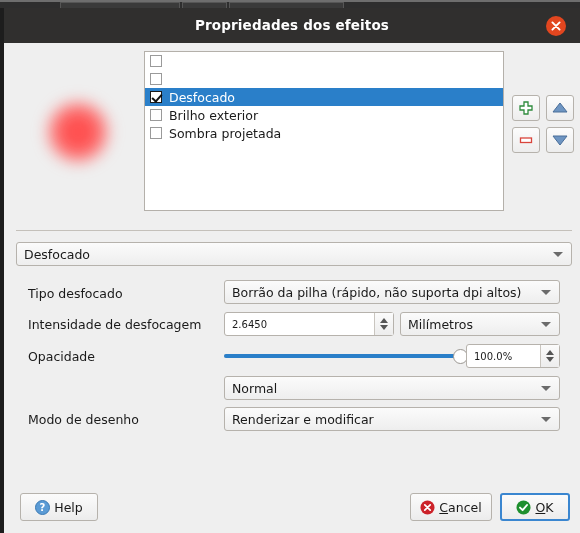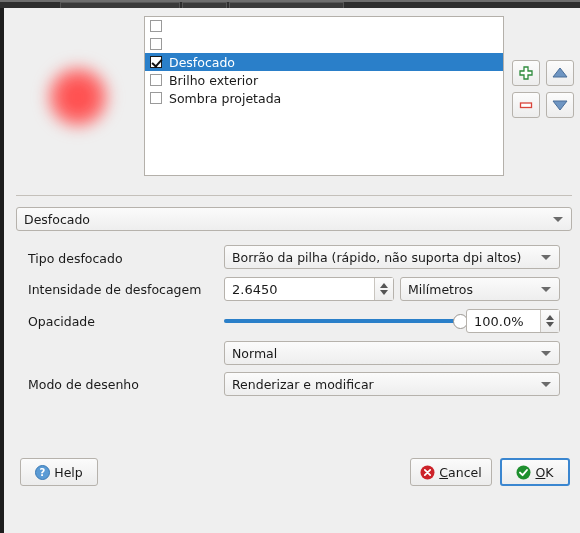--- a/index.html
+++ b/index.html
@@ -154,21 +154,21 @@
   #row-blend     { top:332px; }
   #row-draw      { top:363px; }
 
   .ctrl-col { position:absolute; left:220px; }
 
   
   .spinbox {
     position:relative; height:24px; box-sizing:border-box;
     background:#ffffff; border:1px solid #b6b2ac; border-radius:3px;
     display:flex; align-items:center; padding-left:7px;
-    font-size:13px; color:#1a1a1a;
+    font-size:10px; color:#1a1a1a;
   }
   .spin-btns {
     position:absolute; right:0; top:0; bottom:0; width:18px;
     border-left:1px solid #c9c5bf;
     background: linear-gradient(#fbfbfb,#ededed);
     display:flex; flex-direction:column; align-items:center; justify-content:center;
     cursor:pointer;
   }
   .spin-up, .spin-dn { width:0;height:0;border-left:4px solid transparent;border-right:4px solid transparent; }
   .spin-up { border-bottom:5px solid #555; margin-bottom:2px; }
@@ -213,20 +213,28 @@
   <div id="bg-toolbar-bits">
     <div class="bgbit" style="left:60px;width:120px;"></div>
     <div class="bgbit" style="left:182px;width:45px;"></div>
     <div class="bgbit" style="left:229px;width:115px;"></div>
   </div>
   <div id="bg-text">Simple Fill</div>
 </div>
 
 <div id="dialog">
 
+  <div id="titlebar">
+    <div id="title-text">Propriedades dos efeitos</div>
+    <div id="close-btn">
+      <svg width="20" height="20" viewBox="0 0 20 20">
+        <path d="M6.4 6.4 L13.6 13.6 M13.6 6.4 L6.4 13.6" stroke="#ffffff" stroke-width="1.9" stroke-linecap="round"></path>
+      </svg>
+    </div>
+  </div>
 
   <div id="dlg-body">
 
     <div id="preview">
       <div id="blur-blob"></div>
     </div>
 
     <div id="effects-list">
       <div class="list-row">
         <span class="chk"></span>

